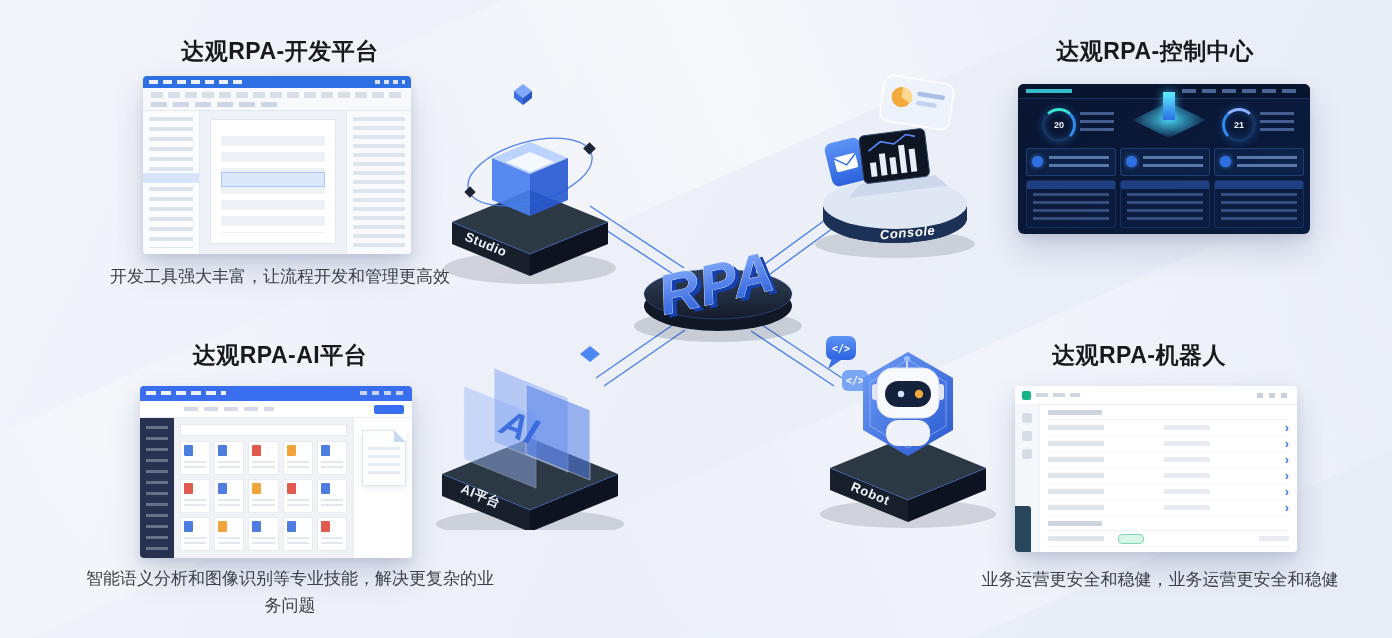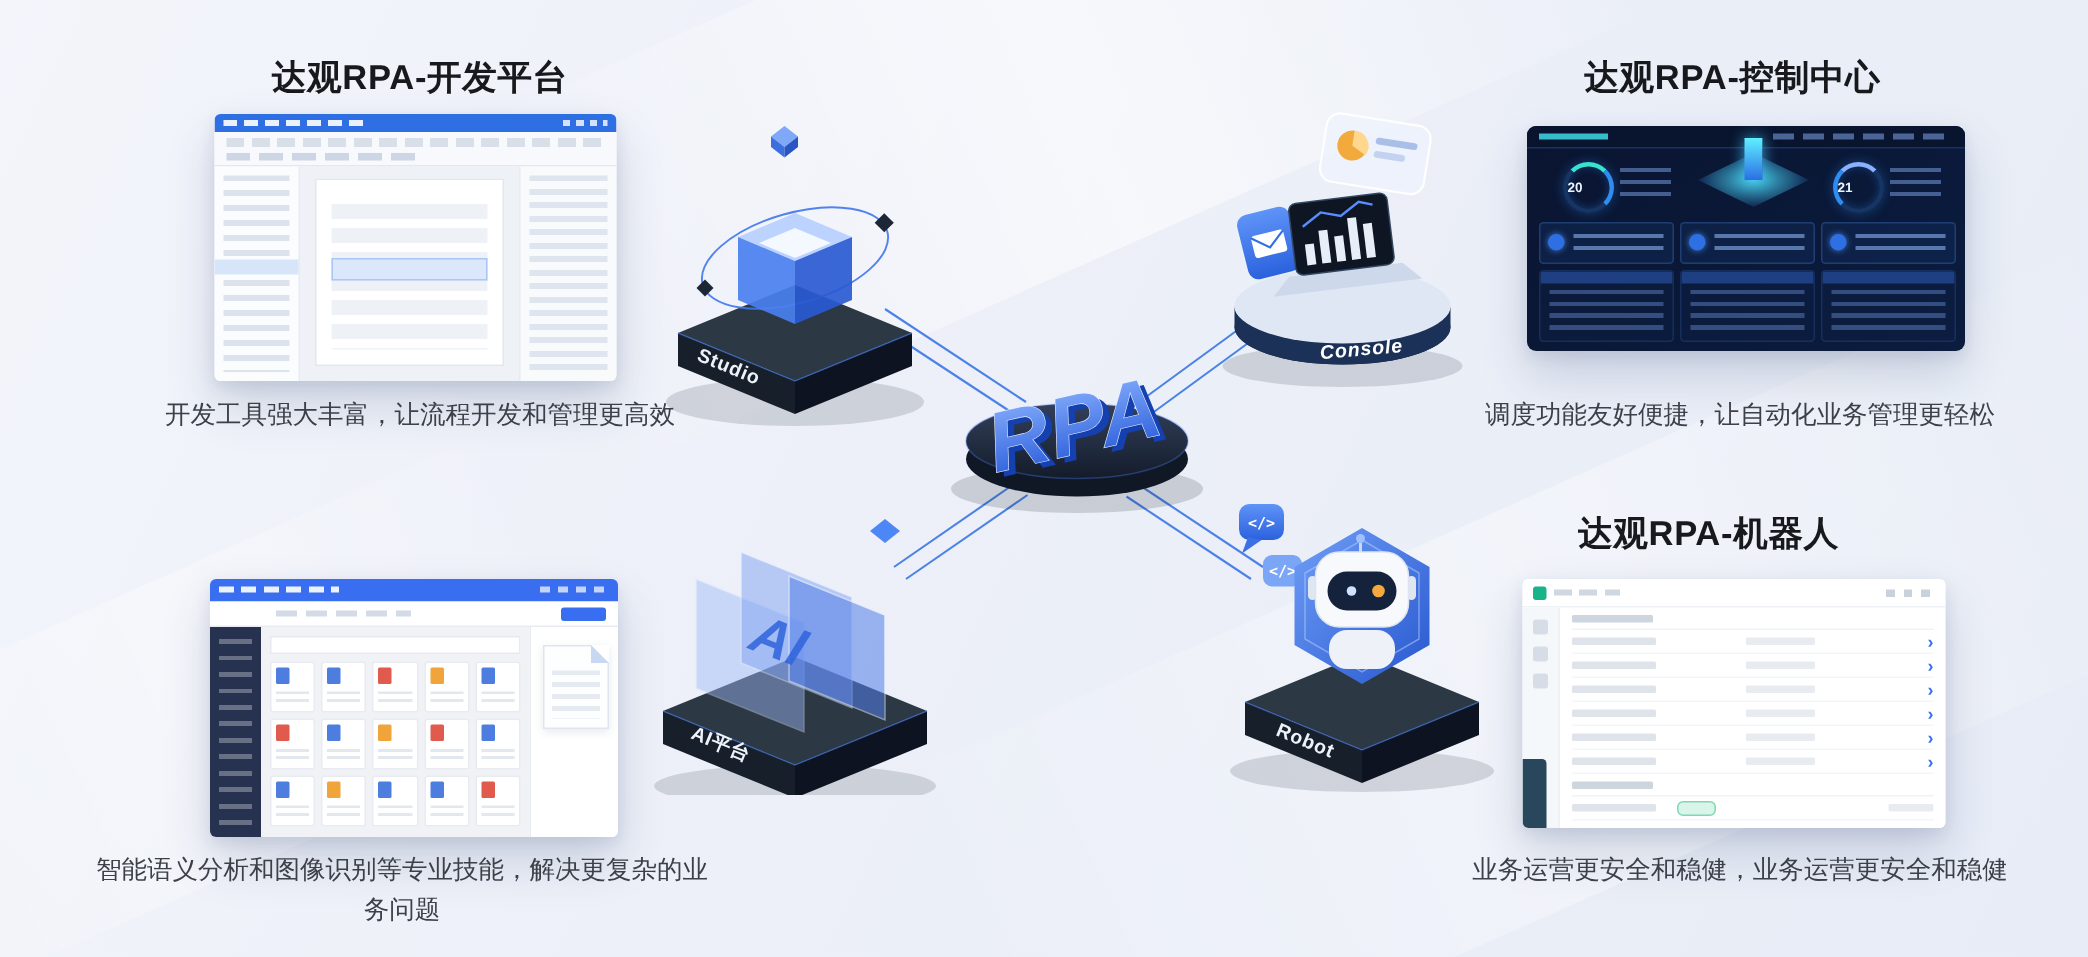--- a/index.html
+++ b/index.html
@@ -14,21 +14,21 @@
   .streak.s3{width:520px;height:200px;left:-120px;top:380px;opacity:.6;}
 
   .sec-title{position:absolute;font-size:23px;font-weight:bold;color:#17191d;text-align:center;letter-spacing:.5px;margin:0;}
   #t-dev{left:100px;top:36px;width:360px;}
   #t-ctl{left:975px;top:36px;width:360px;}
   #t-ai{left:95px;top:340px;width:370px;}
   #t-rb{left:959px;top:340px;width:360px;}
   .sec-caption{position:absolute;font-size:17px;color:#3c4048;text-align:center;line-height:1.6;margin:0;}
   #c-dev{left:60px;top:263px;width:440px;}
   #c-ctl{left:945px;top:263px;width:430px;}
-  #c-ai{left:58px;top:566px;width:420px;}
+  #c-ai{left:80px;top:566px;width:420px;font-family:Liberation Mono, monospace;}
   #c-rb{left:945px;top:566px;width:430px;}
 
   .shot{position:absolute;border-radius:4px;background:#fff;overflow:hidden;
     box-shadow:0 16px 32px rgba(40,60,110,.18),0 4px 10px rgba(40,60,110,.10);}
 
   
   .dev-shot{left:143px;top:76px;width:268px;height:178px;}
   .ds-titlebar{height:12px;background:#2f6fe4;position:relative;}
   .ds-titlebar::before{content:"";position:absolute;left:6px;top:4px;width:96px;height:4px;
     background:repeating-linear-gradient(90deg,rgba(255,255,255,.9) 0 9px,transparent 9px 14px);}
@@ -53,21 +53,21 @@
   .ds-props::before{content:"";position:absolute;left:6px;right:6px;top:6px;bottom:6px;
     background:repeating-linear-gradient(#dfe5ee 0 4px,transparent 4px 9px);}
 
   
   .ctl-shot{left:1018px;top:84px;width:292px;height:150px;background:linear-gradient(145deg,#0a1530 0%,#0a1c3f 100%);border-radius:6px;}
   .ct-topbar{height:14px;background:rgba(9,20,46,.95);border-bottom:1px solid rgba(70,120,220,.3);position:relative;}
   .ct-topbar::before{content:"";position:absolute;left:8px;top:5px;width:46px;height:4px;background:#3fd9e8;opacity:.85;}
   .ct-topbar::after{content:"";position:absolute;right:8px;top:5px;width:120px;height:4px;
     background:repeating-linear-gradient(90deg,rgba(140,180,255,.5) 0 14px,transparent 14px 20px);}
   .ct-gauge{position:absolute;width:28px;height:28px;border-radius:50%;border:3px solid #173563;
-    display:flex;align-items:center;justify-content:flex-start;color:#eaf4ff;font-size:9px;font-weight:bold;
+    display:flex;align-items:center;justify-content:center;color:#eaf4ff;font-size:9px;font-weight:bold;
     box-shadow:0 0 8px rgba(50,140,255,.35),inset 0 0 6px rgba(50,140,255,.3);}
   .ct-gauge-l{left:24px;top:24px;border-top-color:#39e3cf;border-right-color:#2f8df0;}
   .ct-gauge-r{left:204px;top:24px;border-top-color:#8ab0ff;border-left-color:#2f8df0;}
   .ct-lines{position:absolute;background:repeating-linear-gradient(rgba(140,180,255,.45) 0 3px,transparent 3px 8px);}
   .ct-lines.l1{left:62px;top:28px;width:34px;height:20px;}
   .ct-lines.l2{left:242px;top:28px;width:34px;height:20px;}
   .ct-iso{position:absolute;left:112px;top:6px;width:78px;height:50px;}
   .ct-iso::before{content:"";position:absolute;left:2px;top:12px;right:2px;bottom:2px;
     background:radial-gradient(ellipse at center,rgba(80,230,255,.85),rgba(40,110,240,.12) 72%);
     clip-path:polygon(50% 0,100% 50%,50% 100%,0 50%);}
@@ -154,20 +154,21 @@
 </head>
 <body>
 
 <div class="stage">
   <div class="streak s1"></div>
   <div class="streak s2"></div>
   <div class="streak s3"></div>
 
   <h2 class="sec-title" id="t-dev">达观RPA-开发平台</h2>
   <h2 class="sec-title" id="t-ctl">达观RPA-控制中心</h2>
+  <h2 class="sec-title" id="t-ai">达观RPA-AI平台</h2>
   <h2 class="sec-title" id="t-rb">达观RPA-机器人</h2>
 
   <div class="shot dev-shot">
     <div class="ds-titlebar"></div>
     <div class="ds-ribbon"></div>
     <div class="ds-body">
       <div class="ds-tree">
         <div class="ds-tree-sel"></div>
       </div>
       <div class="ds-canvas">
@@ -422,16 +423,15 @@
         <rect x="447" y="328" width="62" height="50" rx="16" fill="#f7f9fc" stroke="#dde4ef"></rect>
         <rect x="455" y="341" width="46" height="26" rx="13" fill="#15223b"></rect>
         <circle cx="471" cy="354" r="3.2" fill="#cfe2ff"></circle>
         <circle cx="489" cy="354" r="4.2" fill="#f5a83c"></circle>
       </g>
       <text transform="translate(420,450) rotate(22.4)" class="node-label">Robot</text>
     </g>
   </svg>
 
   <p class="sec-caption" id="c-dev">开发工具强大丰富，让流程开发和管理更高效</p>
-  <p class="sec-caption" id="c-ctl">调度功能友好便捷，让自动化业务管理更轻松</p>
   <p class="sec-caption" id="c-ai">智能语义分析和图像识别等专业技能，解决更复杂的业务问题</p>
   <p class="sec-caption" id="c-rb">业务运营更安全和稳健，业务运营更安全和稳健</p>
 </div>
 
 </body></html>

